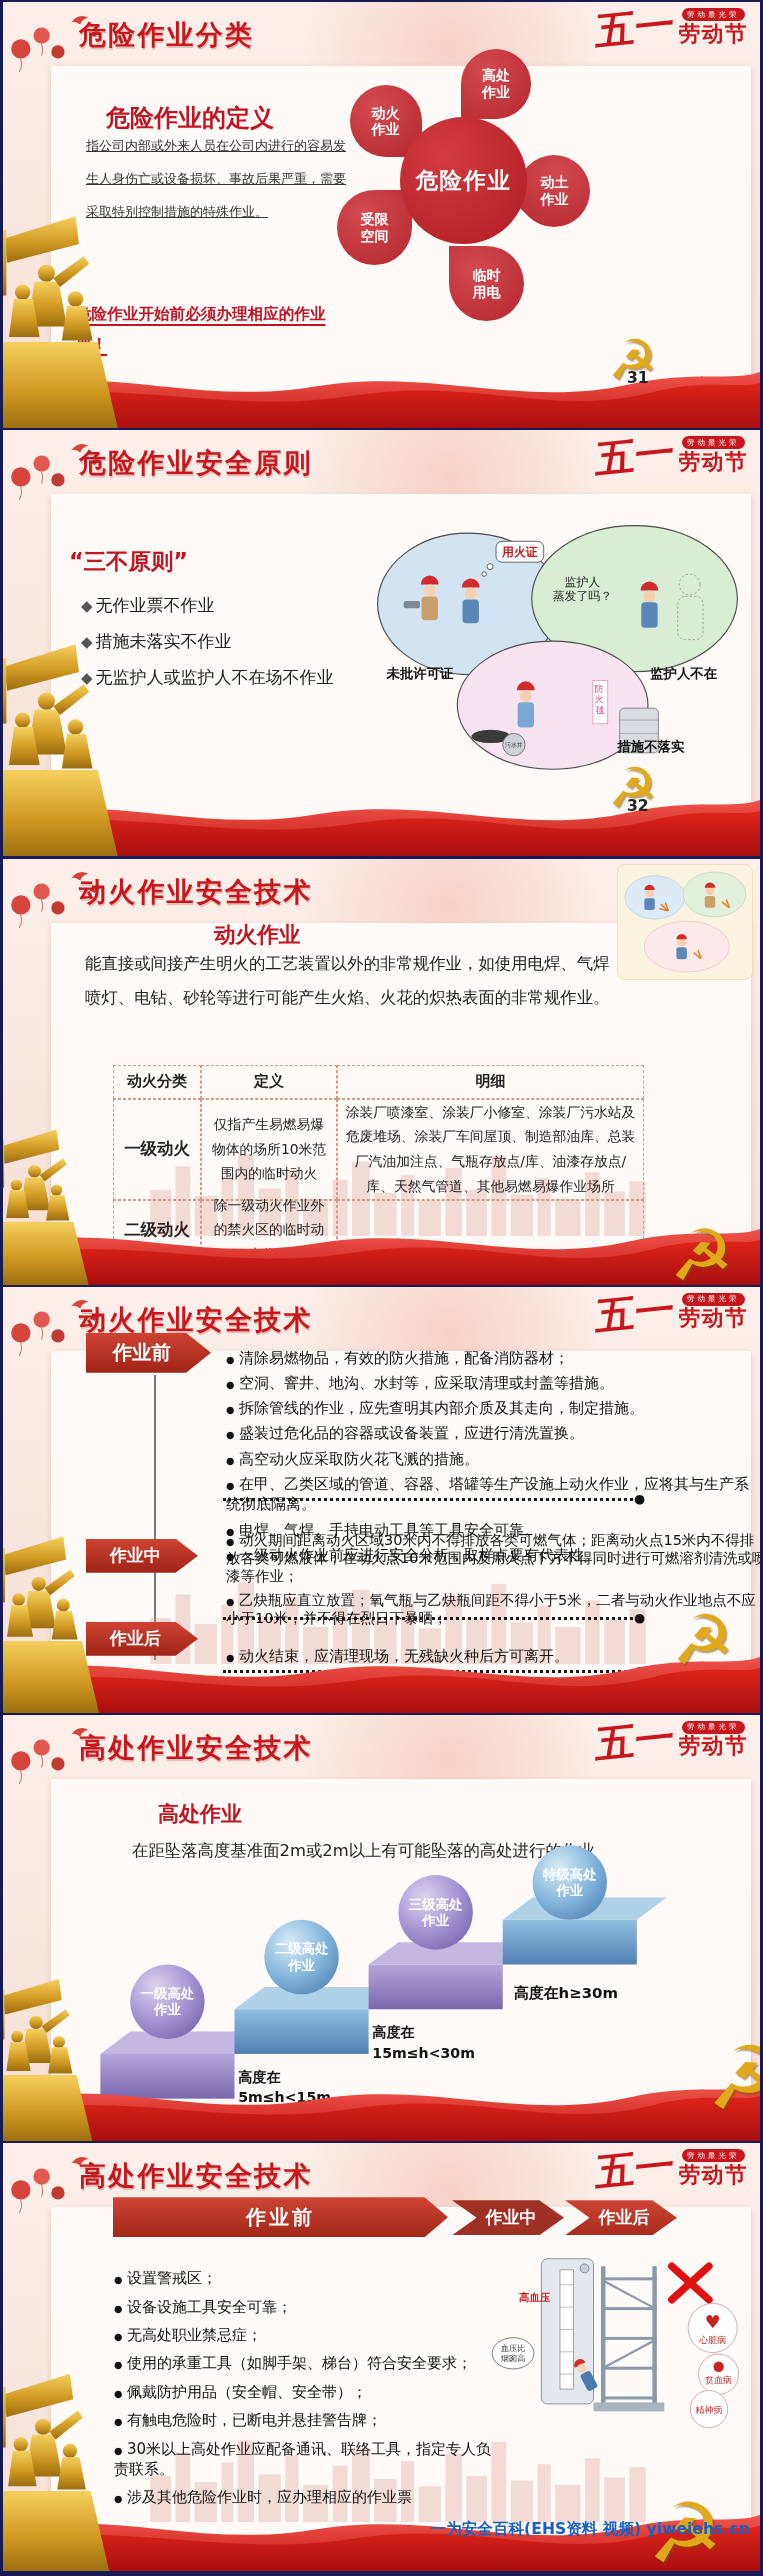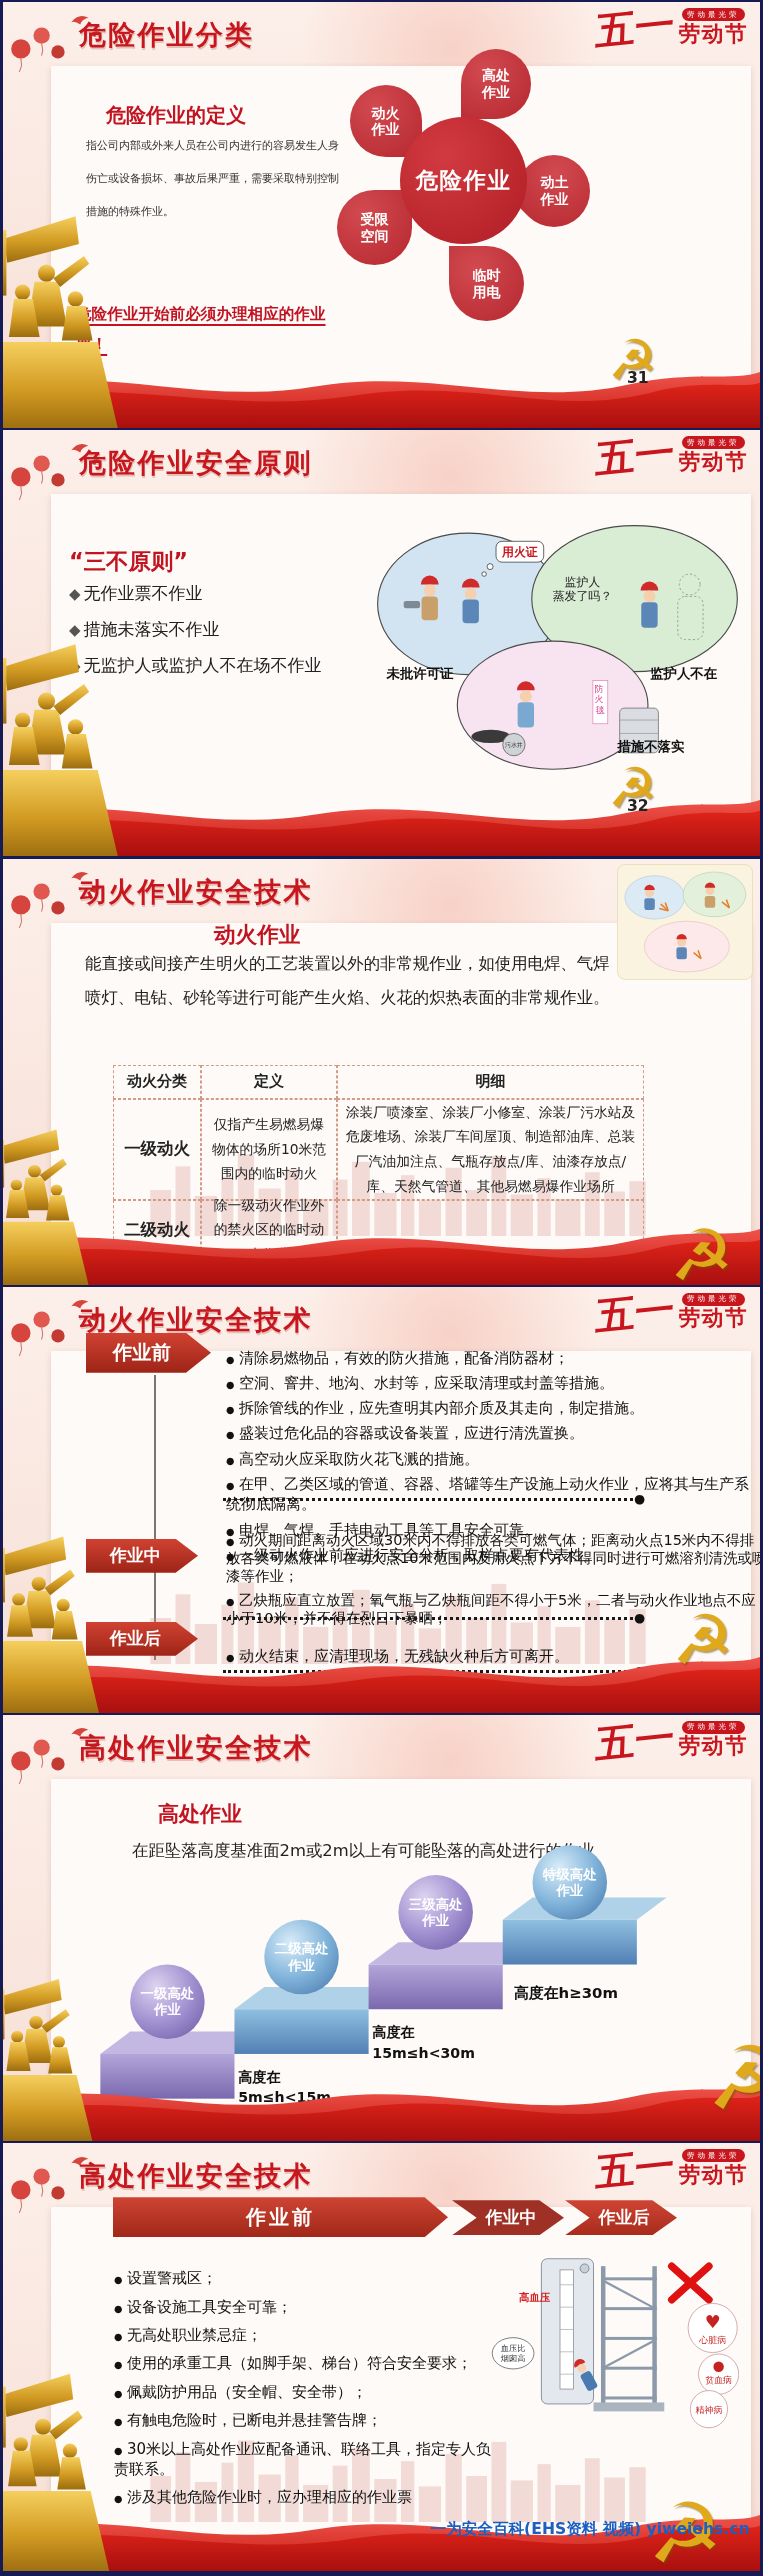--- a/index.html
+++ b/index.html
@@ -18,40 +18,40 @@
         transform:skewX(-8deg) rotate(-6deg);line-height:1;margin-right:4.5px;}
   .lright{display:flex;flex-direction:column;align-items:center;}
   .slogan{background:#c8161e;color:#fff;font-size:7.5px;letter-spacing:3px;padding:1.5px 5.2px;border-radius:6.7px;margin-bottom:1.5px;}
   .ldj{font-size:21.6px;font-weight:bold;color:#c8161e;letter-spacing:1.5px;line-height:1;}
   .statue{position:absolute;left:-6px;bottom:-1.5px;width:112px;height:194px;z-index:6;}
   .wave{position:absolute;left:0;bottom:0;width:100%;height:80px;z-index:5;}
   .skyline{position:absolute;left:134px;bottom:49px;width:522px;height:89px;opacity:.28;z-index:2;}
   .emblem{position:absolute;color:#e0a91c;text-shadow:1.5px 1.5px 1.5px rgba(120,80,0,.55);z-index:7;line-height:1;}
   .pagenum{position:absolute;font-size:15.6px;font-weight:bold;color:#222;z-index:8;}
   
-  .s1-sub{position:absolute;left:103px;top:100px;font-size:20px;font-weight:bold;color:#c21420;z-index:3;text-align:center;}
-  .s1-para{position:absolute;left:83px;top:127px;width:262px;font-size:11px;line-height:33px;color:#333;z-index:3;}
+  .s1-sub{position:absolute;left:103px;top:100px;font-size:24px;font-weight:bold;color:#c21420;z-index:3;text-align:center;}
+  .s1-para{position:absolute;left:83px;top:127px;width:262px;font-size:13px;line-height:33px;color:#333;z-index:3;text-decoration:underline;}
   .s1-warn{position:absolute;left:73px;top:297px;width:253px;font-size:15.6px;font-weight:bold;color:#c11322;z-index:3;
            text-decoration:underline;text-decoration-thickness:2.2px;text-underline-offset:5.2px;line-height:30px;}
   .diagram{position:absolute;left:328px;top:43px;width:432px;height:350px;z-index:3;}
   .hub{position:absolute;left:69px;top:72px;width:127px;height:127px;border-radius:50%;
        background:radial-gradient(circle at 35% 30%,#d13a40,#b01d24);display:flex;align-items:center;justify-content:center;
        color:#fff;font-size:22.4px;font-weight:bold;letter-spacing:1.5px;text-align:right;}
   .tear{position:absolute;display:flex;align-items:center;justify-content:center;text-align:center;color:#fff;
         font-weight:bold;font-size:14px;line-height:1.18;background:radial-gradient(circle at 35% 30%,#d24a50,#b5272e);}
   .tear>span{display:block;width:2.3em;}
   .t-br{border-radius:50% 50% 0 50%;}
   .t-bl{border-radius:50% 50% 50% 0;}
   .t-tr{border-radius:50% 0 50% 50%;}
   .t-tl{border-radius:0 50% 50% 50%;}
   .t-w{border-radius:50% 50% 50% 0;transform:rotate(45deg);}
   .t-w>span{transform:rotate(-45deg);}
   
   .s2-prin{position:absolute;left:66px;top:116px;font-size:22.4px;font-weight:bold;color:#c21420;z-index:3;}
-  .s2-list{position:absolute;left:66px;top:152px;width:320px;z-index:3;list-style:none;margin:0;padding:0;}
+  .s2-list{position:absolute;left:66px;top:152px;width:320px;z-index:3;list-style:none;margin:12px;padding:0;}
   .s2-list li{font-size:17px;color:#222;margin-bottom:12.7px;}
   .s2-list li::before{content:"◆";color:#555;margin-right:3px;font-size:15px;}
   .s2-cartoon{position:absolute;left:356px;top:83px;width:391px;height:283px;z-index:3;}
   
   .s3-sub{position:absolute;left:211px;top:61px;font-size:21.6px;font-weight:bold;color:#c21420;z-index:3;}
   .s3-para{position:absolute;left:82px;top:88px;width:600px;font-size:16.4px;line-height:34px;color:#222;z-index:3;}
   .tbl{position:absolute;left:110px;top:179px;width:531px;display:grid;z-index:3;
        grid-template-columns:88px 136px 307px;grid-template-rows:34px 101px 60px;margin-top:27px;}
   .tbl>div{border:0.7px dashed #d49a86;display:flex;align-items:center;justify-content:center;text-align:center;}
   .th{font-size:15px;font-weight:bold;color:#222;}

